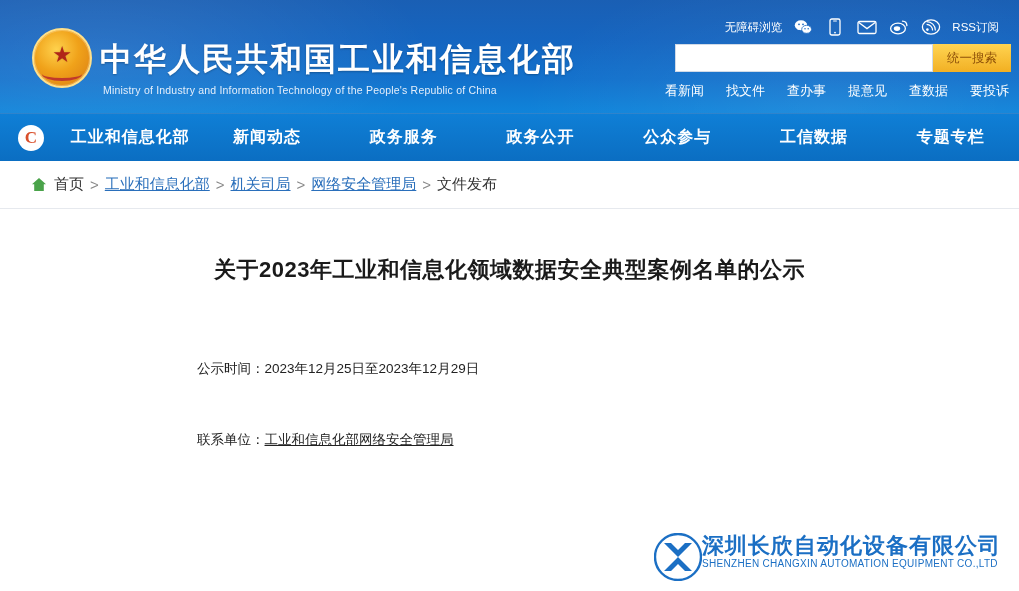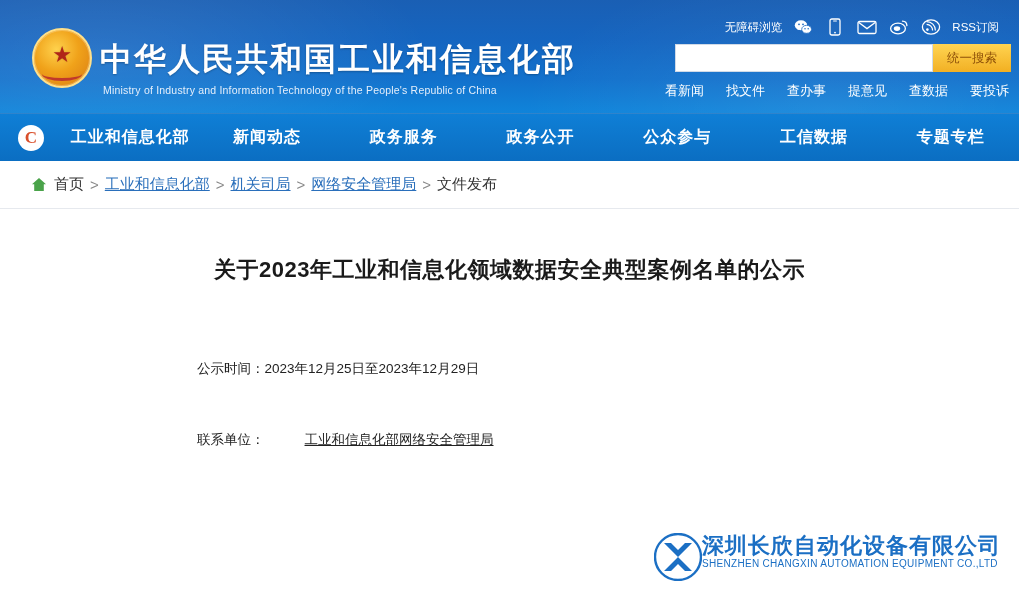--- a/index.html
+++ b/index.html
@@ -214,21 +214,21 @@
     margin: 48px auto 0 auto;
     font-size: 13.5px;
     color: #222;
     line-height: 2.0;
   }
   .para {
     text-align: justify;
     text-indent: 2em;
     margin: 0;
   }
-  .u { text-decoration: underline; margin-left: 40px; }
+  .u { text-decoration: underline; }
   .info-block { margin-top: 22px; }
   .info-line { line-height: 1.75; white-space: pre; }
 
   
   .watermark {
     position: absolute;
     right: 18px; bottom: 10px;
     display: flex;
     align-items: flex-start;
   }

